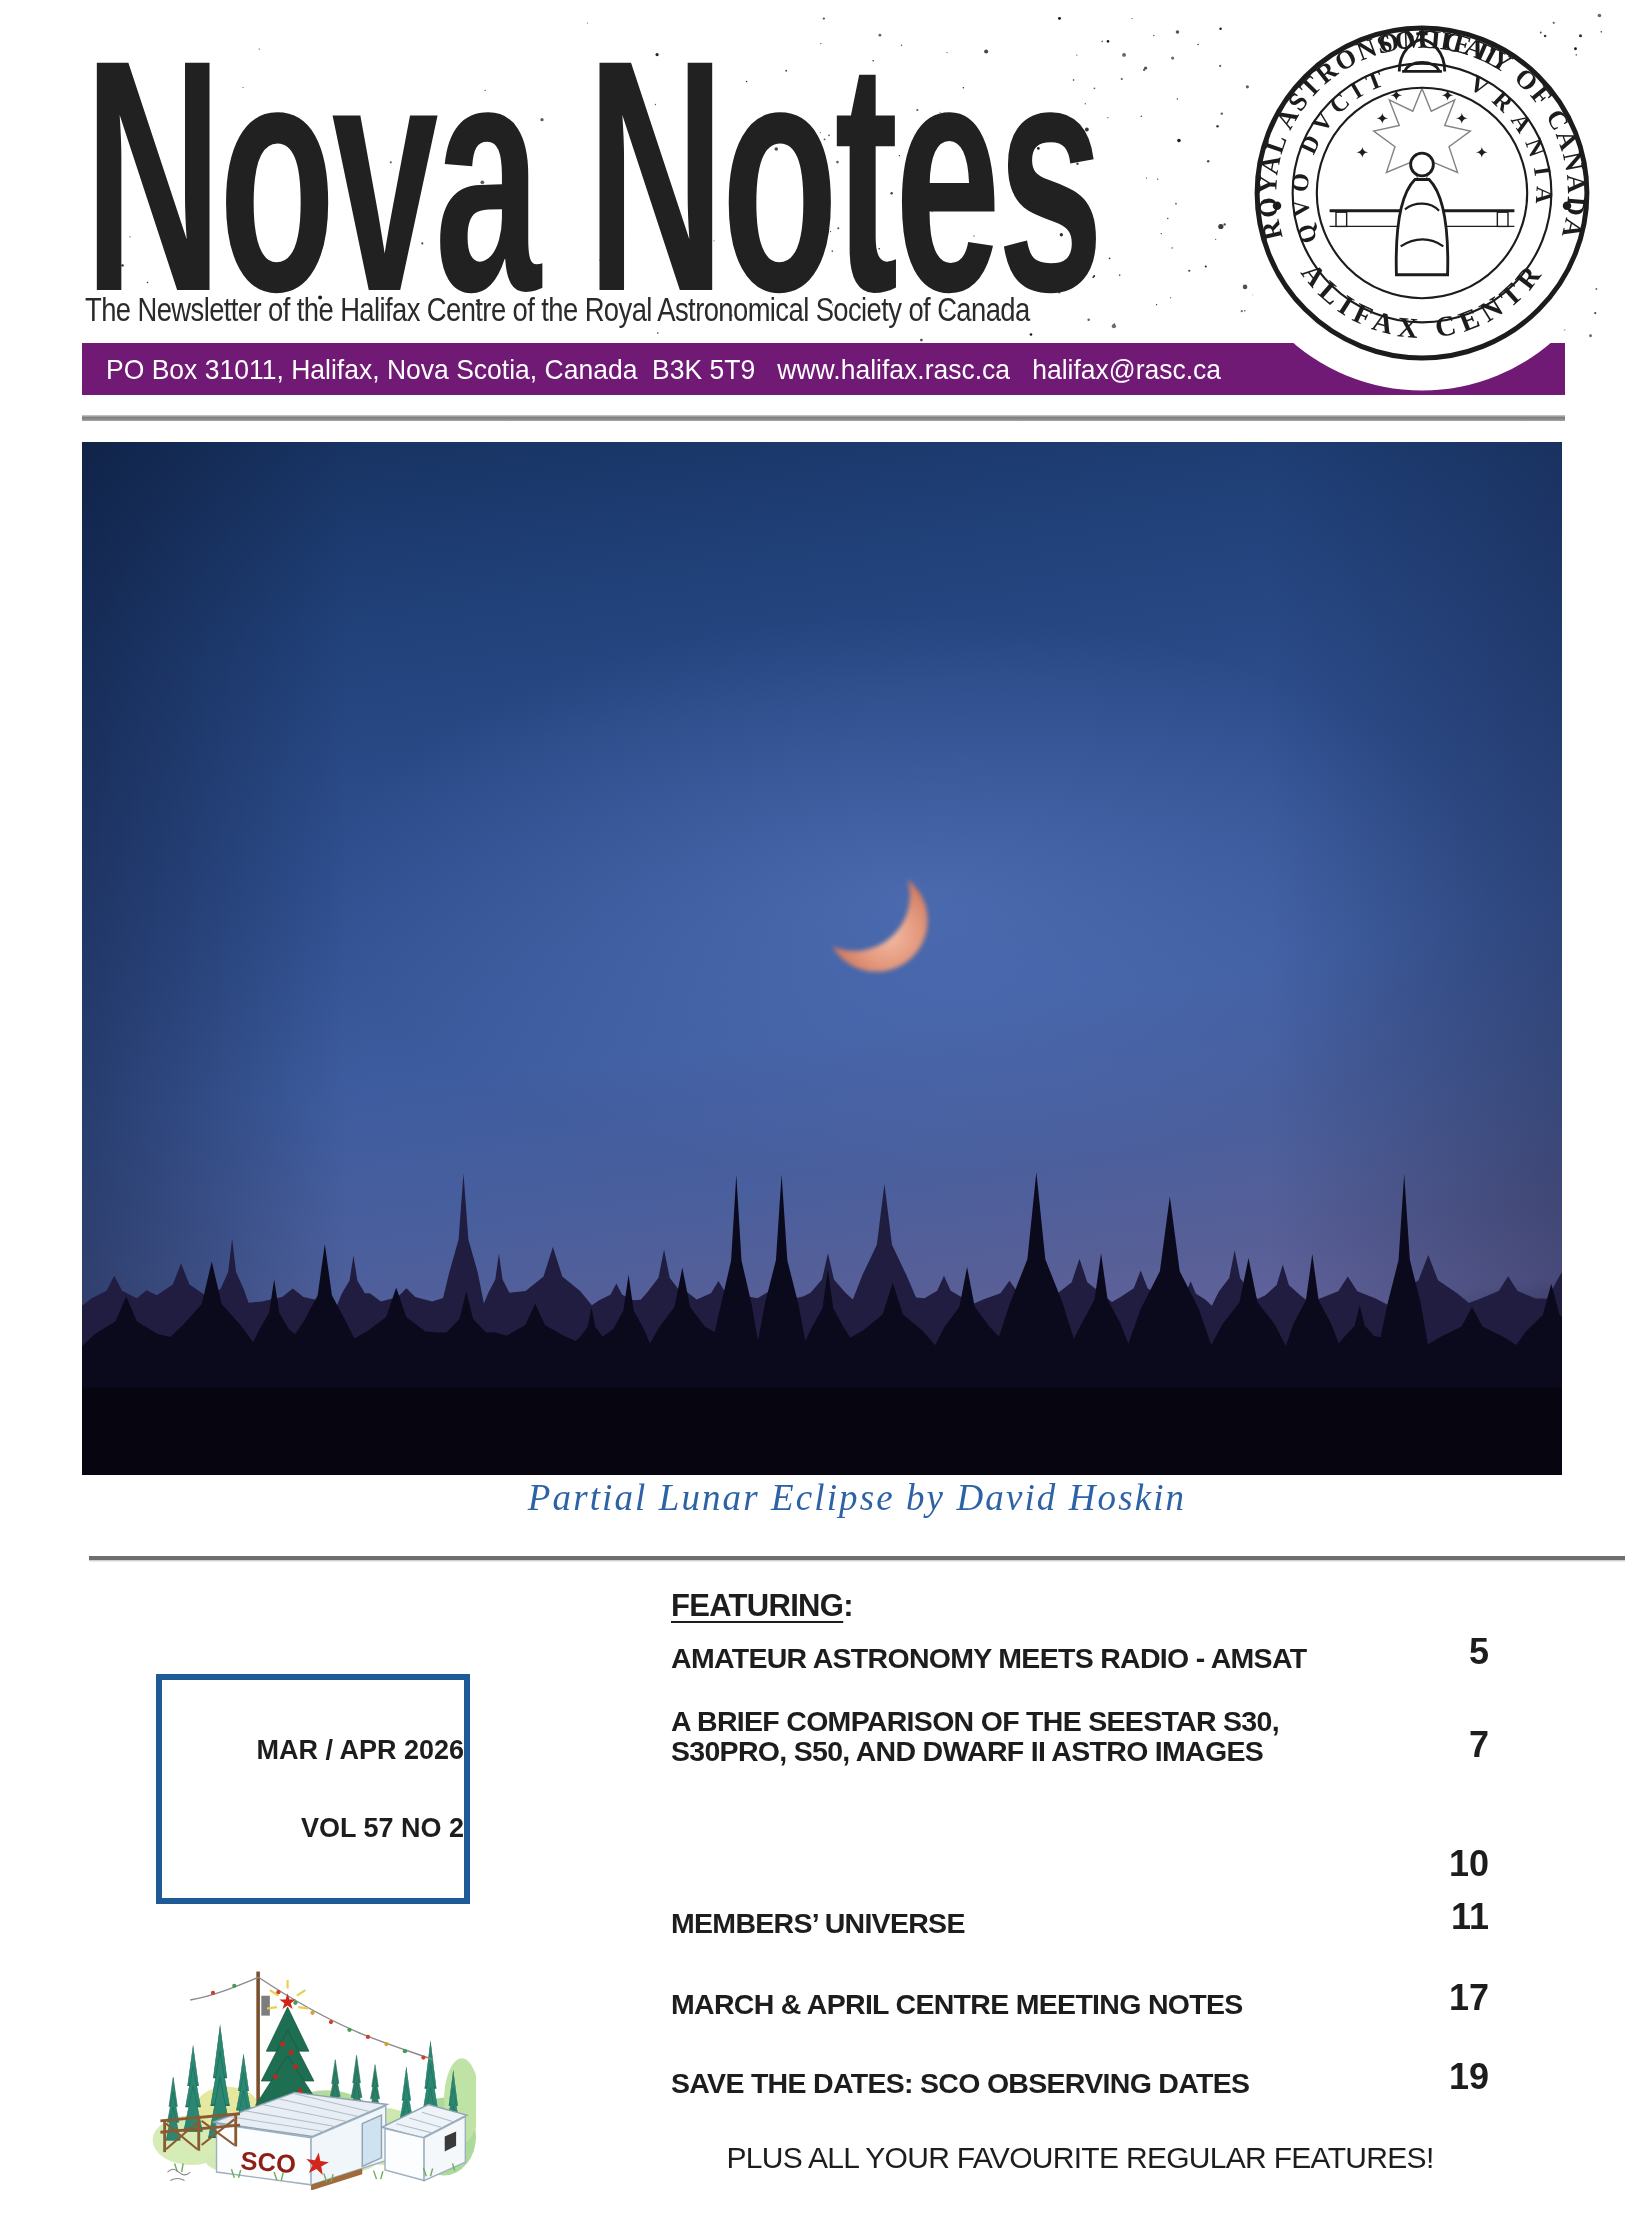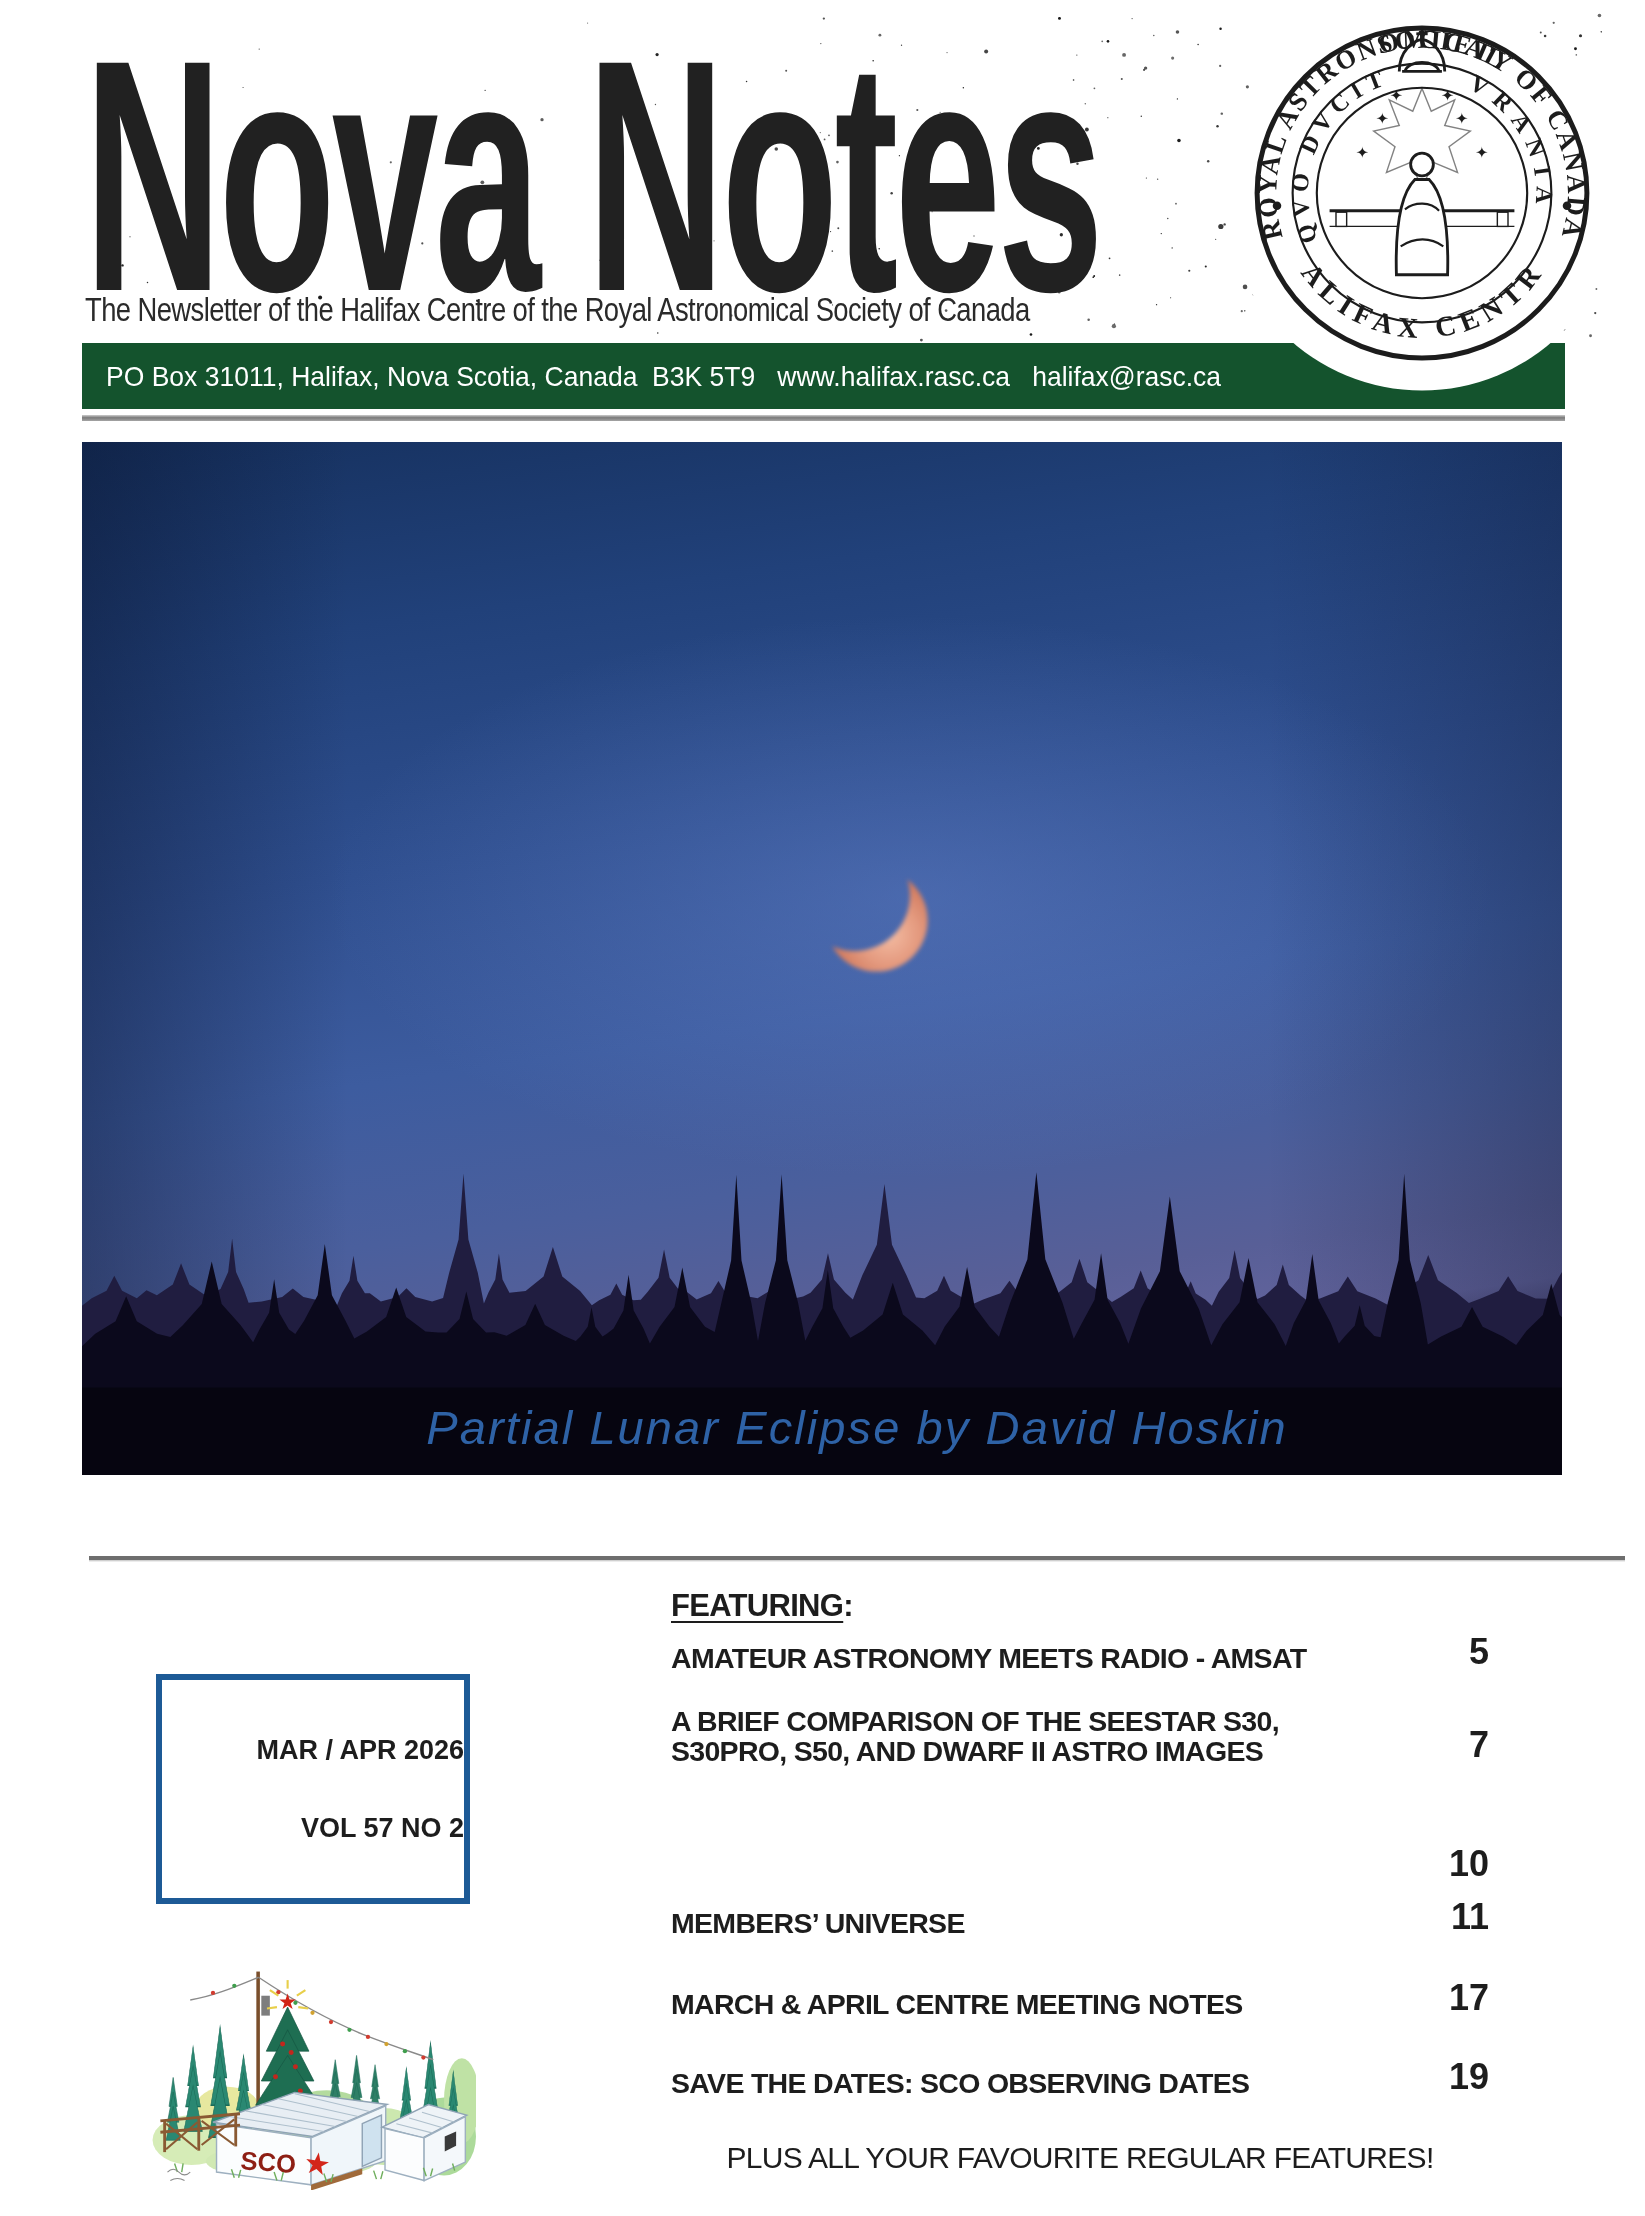--- a/index.html
+++ b/index.html
@@ -7,42 +7,42 @@
        font-family:"Liberation Sans",sans-serif;}
 
   
   #speckles{position:absolute;left:80px;top:10px;width:1522px;height:333px;pointer-events:none;}
   .nn-title{position:absolute;left:84px;top:11.4px;font-size:213px;line-height:213px;font-weight:700;
             color:#212121;white-space:nowrap;letter-spacing:-4.3px;
             transform:scale(0.9,1.55);transform-origin:0 0;}
   .nn-sub{position:absolute;left:85px;top:292px;font-size:33px;line-height:36px;font-weight:400;
           color:#2a2a2a;white-space:nowrap;letter-spacing:-0.7px;
           transform:scaleX(0.83);transform-origin:0 0;}
-  .addr-bar{position:absolute;left:82px;top:343px;width:1483px;height:66px;background:#14532d;
+  .addr-bar{position:absolute;left:82px;top:343px;width:1483px;height:52px;background:#701a75;
             display:flex;align-items:center;text-align:center;}
   .addr-bar span{margin-left:24px;color:#ffffff;font-size:28.5px;font-weight:400;white-space:pre;
                  letter-spacing:0px;transform:scaleX(0.93);transform-origin:0 50%;}
   .gray-rule{position:absolute;left:82px;top:415px;width:1483px;height:5.7px;
              background:linear-gradient(#cdcdcd 0%,#7a7a7a 45%,#a5a5a5 100%);}
   .seal-svg{position:absolute;left:1218px;top:-10.7px;width:408px;height:408px;}
   .seal-ring-text{font-family:"Liberation Serif",serif;font-weight:700;fill:#1c1c1c;}
 
   
   .photo{position:absolute;left:82px;top:442px;width:1480px;height:1033px;overflow:hidden;
          background:
            linear-gradient(90deg, rgba(8,16,40,.40) 0%, rgba(8,16,40,0) 18%, rgba(8,16,40,0) 80%, rgba(8,16,40,.30) 100%),
            radial-gradient(ellipse 58% 40% at 56% 44%, rgba(108,138,212,.38) 0%, rgba(108,138,212,0) 68%),
            linear-gradient(172deg,#16315f 0%,#21417a 18%,#2f4f8f 38%,#3d5c9f 55%,#4a5f9d 68%,
                            #585f97 78%,#62639c 84%,#4a4573 88%,#221d3f 92%,#0c0a1c 96%,#070511 100%);}
   .moon-svg{position:absolute;left:729px;top:420px;width:128px;height:114px;}
   #treeline{position:absolute;left:0;top:0;width:1480px;height:1033px;}
 
   
-  .caption{position:absolute;left:117px;top:1398px;width:1480px;text-align:center;
-           font-family:Liberation Sans, sans-serif;font-style:italic;font-size:47px;line-height:60px;
+  .caption{position:absolute;left:117px;top:1468px;width:1480px;text-align:center;
+           font-family:Liberation Serif, serif;font-style:italic;font-size:37px;line-height:60px;
            color:#2e62a6;letter-spacing:2.1px;}
   .rule2{position:absolute;left:89px;top:1556px;width:1536px;height:3.6px;background:#6e6e6e;
          box-shadow:0 1.4px 0 #cfcfcf;}
 
   
   .featuring{position:absolute;left:671px;top:1588px;font-size:31px;font-weight:700;color:#1d1d1d;
              letter-spacing:-0.7px;}
   .featuring .feat{text-decoration:underline;text-decoration-thickness:2.1px;text-underline-offset:5px;text-align:center;}
   .toc-row{position:absolute;left:671px;width:818px;display:flex;align-items:flex-end;}
   .toc-title{width:676px;font-size:28.5px;line-height:30px;font-weight:700;color:#1d1d1d;

